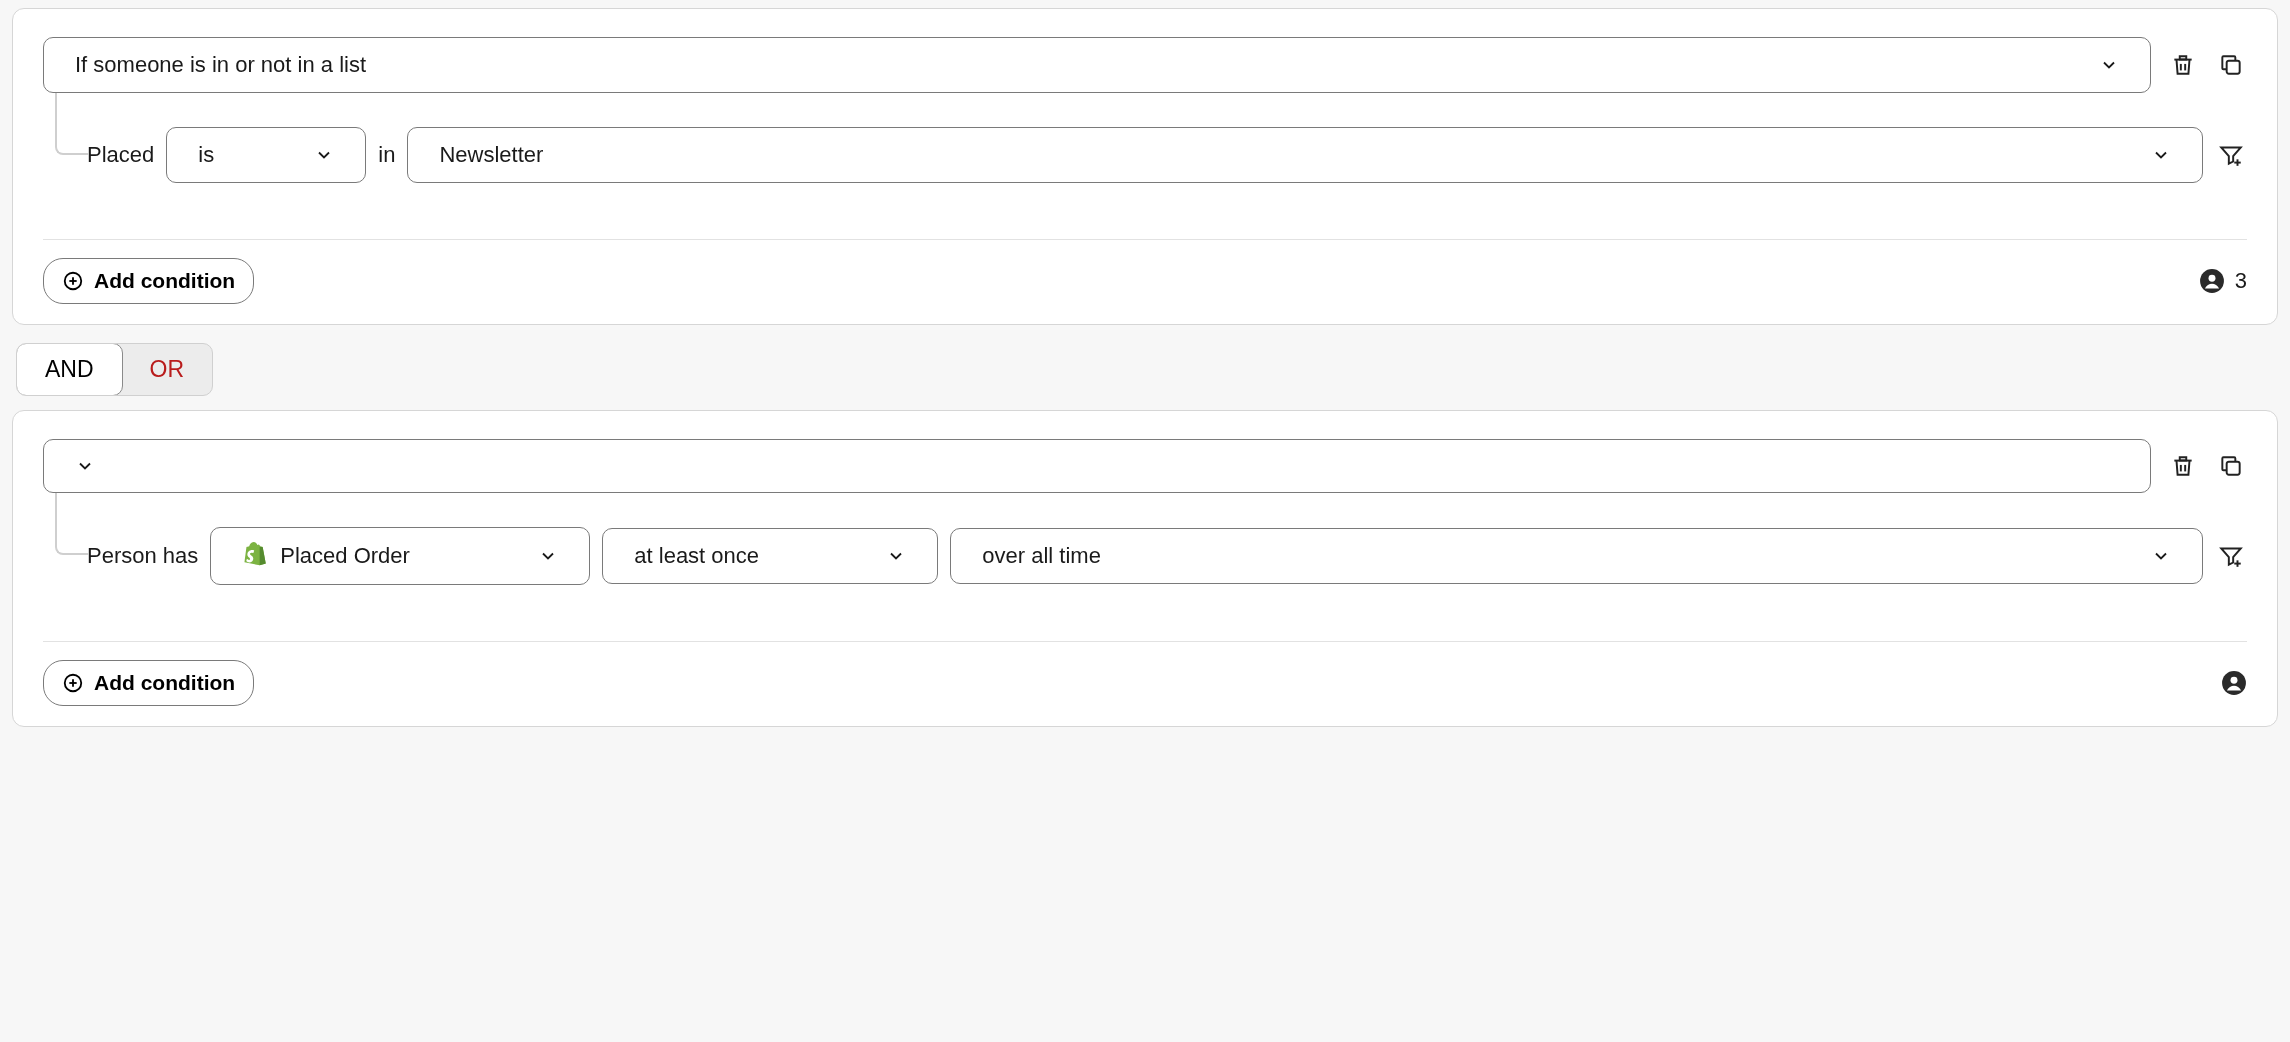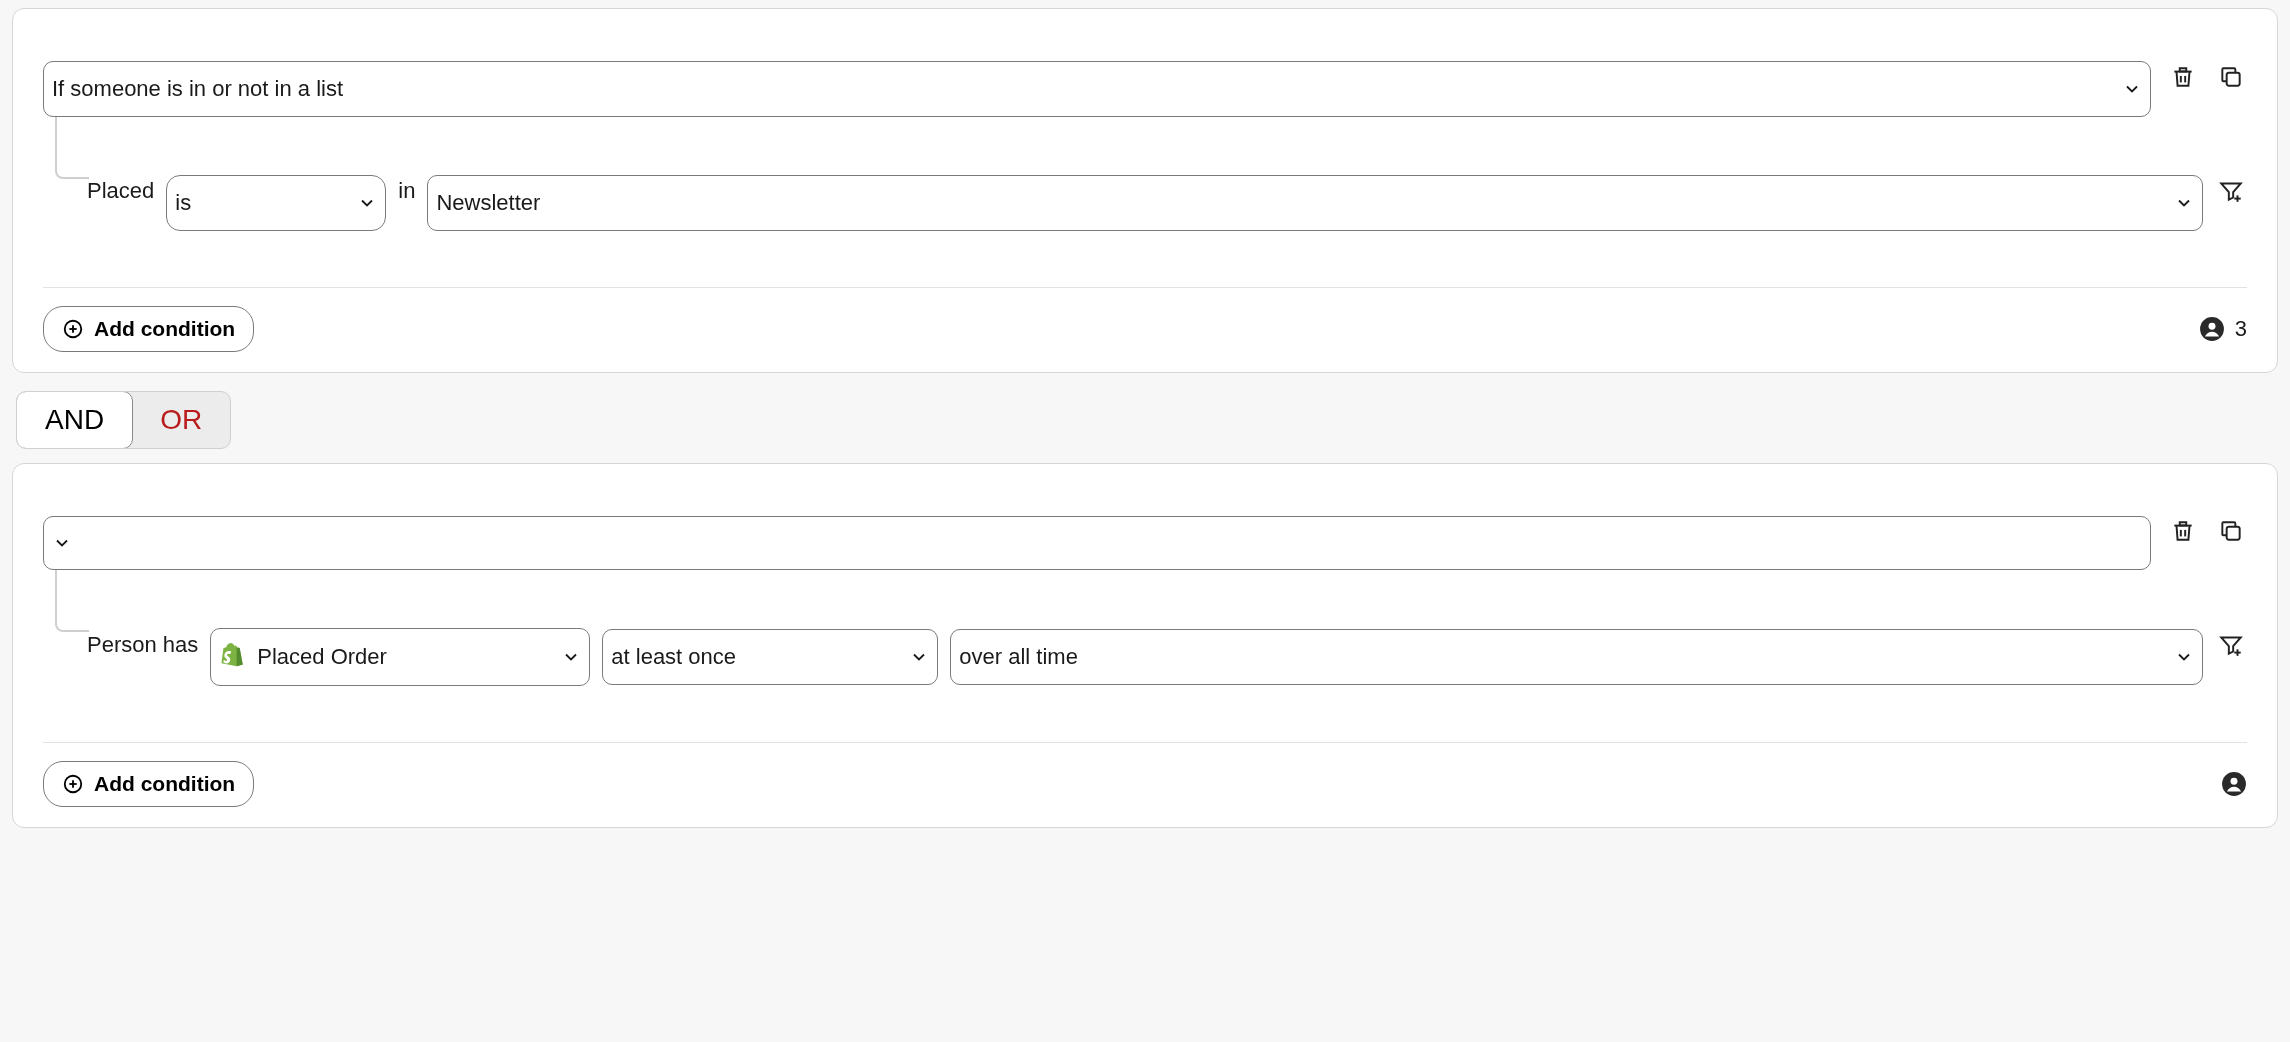--- a/index.html
+++ b/index.html
@@ -21,25 +21,24 @@
     display: flex;
     align-items: center;
     gap: 16px;
   }
   .select-box {
     display: flex;
     align-items: center;
     justify-content: space-between;
     border: 1px solid #7a7a7a;
     border-radius: 10px;
-    padding: 14px 8px;
+    padding: 14px 31px;
     background: #fff;
     cursor: pointer;
     min-height: 54px;
-    margin-top: 24px;
   }
   .select-box.flex-grow { flex: 1; }
   .chevron {
     width: 20px; height: 20px;
     flex-shrink: 0;
   }
   .icon-btn {
     width: 32px; height: 32px;
     display: flex; align-items: center; justify-content: center;
     cursor: pointer;
@@ -98,21 +97,21 @@
   .logic-toggle {
     display: inline-flex;
     border: 1px solid #d0d0d0;
     border-radius: 10px;
     overflow: hidden;
     margin: 4px 0 14px 4px;
     background: #ececec;
   }
   .logic-tab {
     padding: 12px 28px;
-    font-size: 28px;
+    font-size: 23px;
     cursor: pointer;
     border: none;
     background: transparent;
   }
   .logic-tab.active {
     background: #fff;
     border: 1px solid #8a8a8a;
     border-radius: 10px;
     margin: -1px;
     font-weight: 500;
@@ -158,21 +157,21 @@
       <svg viewBox="0 0 24 24" fill="none" stroke="currentColor" stroke-width="1.8">
         <rect x="8" y="8" width="12" height="12" rx="2"></rect>
           <path d="M16 8V5a1 1 0 0 0-1-1H5a1 1 0 0 0-1 1v10a1 1 0 0 0 1 1h3"></path>
       </svg>
     </div>
   </div>
 
   <div class="subrow">
     <div class="connector"></div>
     <span class="label-text">Placed</span>
-    <div class="select-box" style="width:220px;border-radius:14px;">
+    <div class="select-box" style="width:200px;">
       <span>is</span>
       <svg class="chevron" viewBox="0 0 24 24" fill="none" stroke="currentColor" stroke-width="2.2">
           <polyline points="6 9 12 15 18 9"></polyline>
         </svg>
     </div>
     <span>in</span>
     <div class="select-box flex-grow">
       <span>Newsletter</span>
       <svg class="chevron" viewBox="0 0 24 24" fill="none" stroke="currentColor" stroke-width="2.2">
           <polyline points="6 9 12 15 18 9"></polyline>

